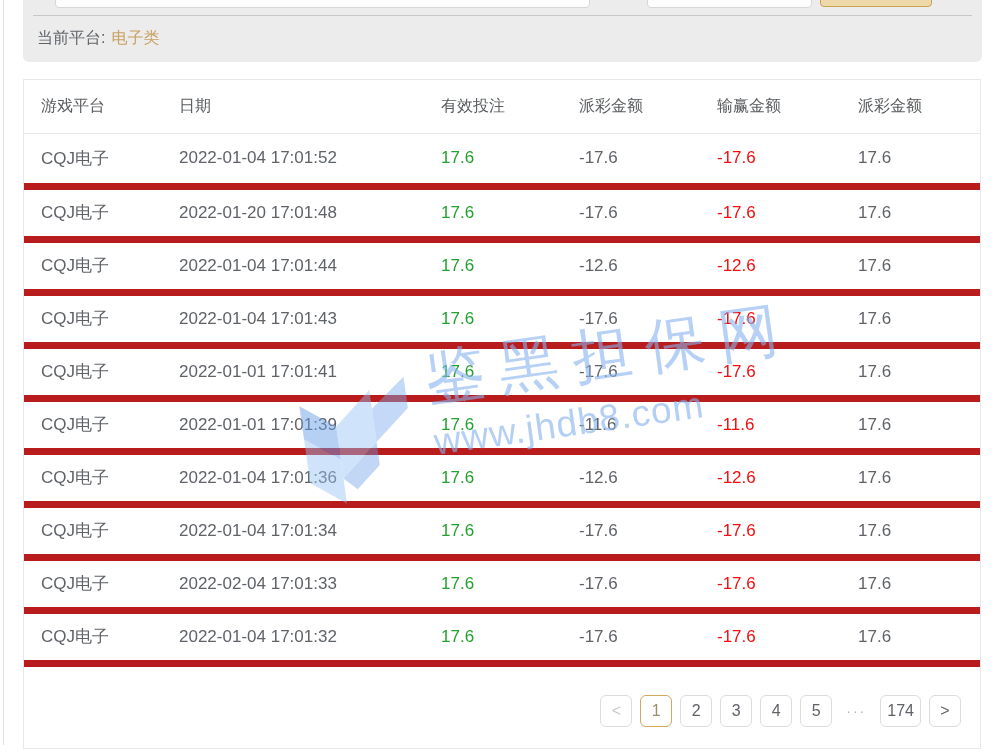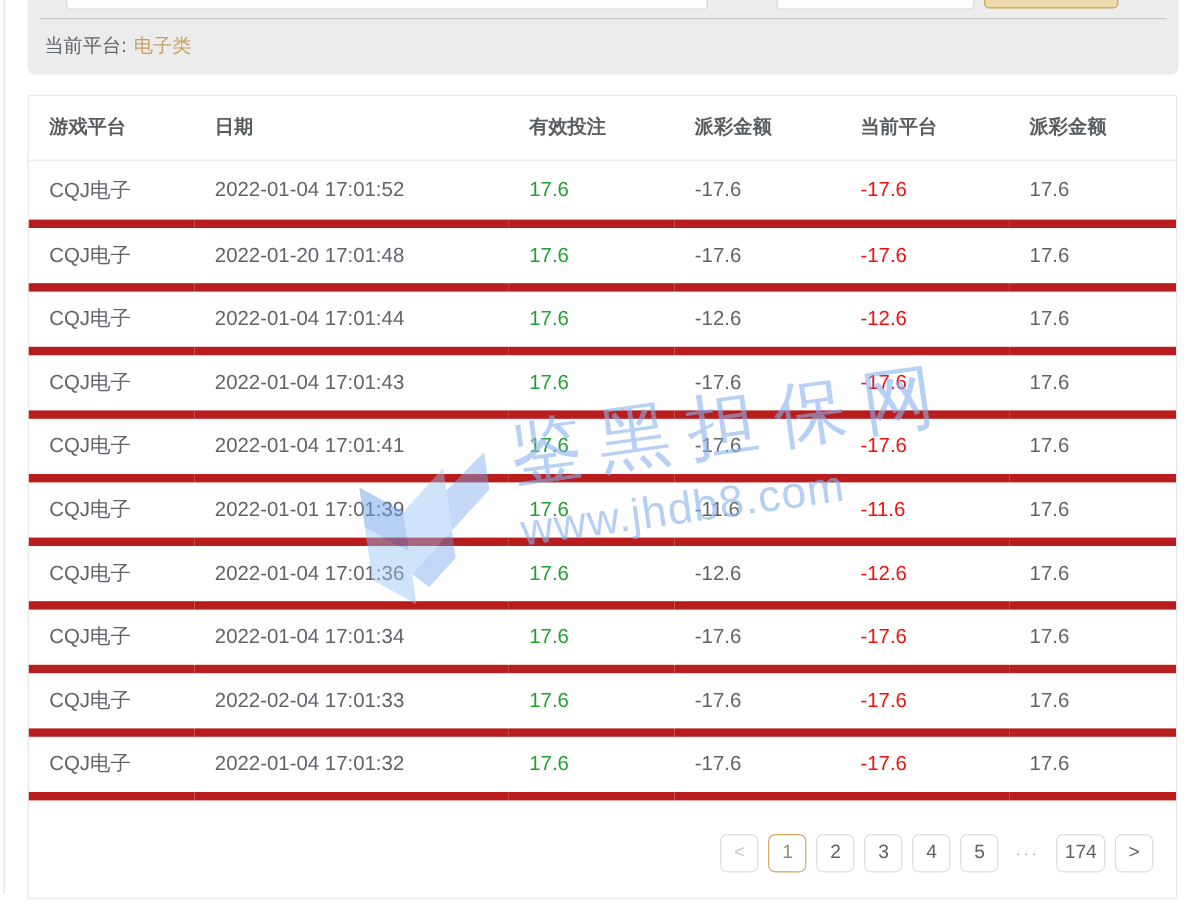--- a/index.html
+++ b/index.html
@@ -22,21 +22,21 @@
   .panel-divider { position:absolute; left:10px; top:15px; width:939px; height:1px; background:#c7c7c7; }
   .platform-row { position:absolute; left:14px; top:28px; font-size:16px; color:#5f6368; }
   .platform-link { color:#c8a062; text-decoration:none; margin-left:6px; cursor:pointer; }
 
   
   .card { position:absolute; left:23px; top:79px; width:958px; height:670px;
           background:#ffffff; border:1px solid #e8e8e8; }
   table { width:100%; border-collapse:collapse; table-layout:fixed; }
   col.c1{width:138px} col.c2{width:262px} col.c3{width:138px}
   col.c4{width:138px} col.c5{width:141px} col.c6{width:auto}
-  th { height:53px; text-align:left; padding-left:17px; font-size:16px; font-weight:bold;
+  th { height:53px; text-align:left; padding-left:17px; font-size:16px; font-weight:normal;
        color:#595c5f; border-bottom:1px solid #e8e8e8; }
   td { height:53px; text-align:left; padding-left:17px; font-size:17px; color:#5f6368;
        border-bottom:7px solid #b91c1c; background:transparent; }
   td.green { color:#23a12f; }
   td.red   { color:#f50d0d; }
 
   
   .footer { position:absolute; left:0; bottom:0; width:100%; height:74px;
             display:flex; align-items:center; justify-content:flex-end;
             padding-right:19px; gap:8px; background:#fff; }
@@ -80,21 +80,21 @@
           <col class="c4">
           <col class="c5">
           <col class="c6">
         </colgroup>
       <thead>
         <tr>
           <th>游戏平台</th>
           <th>日期</th>
           <th>有效投注</th>
           <th>派彩金额</th>
-          <th>当前平台</th>
+          <th>输赢金额</th>
           <th>派彩金额</th>
         </tr>
       </thead>
       <tbody>
         <tr>
           <td>CQJ电子</td>
           <td>2022-01-04 17:01:52</td>
           <td class="green">17.6</td>
           <td>-17.6</td>
           <td class="red">-17.6</td>
@@ -119,21 +119,21 @@
         <tr>
           <td>CQJ电子</td>
           <td>2022-01-04 17:01:43</td>
           <td class="green">17.6</td>
           <td>-17.6</td>
           <td class="red">-17.6</td>
           <td>17.6</td>
         </tr>
         <tr>
           <td>CQJ电子</td>
-          <td>2022-01-04 17:01:41</td>
+          <td>2022-01-01 17:01:41</td>
           <td class="green">17.6</td>
           <td>-17.6</td>
           <td class="red">-17.6</td>
           <td>17.6</td>
         </tr>
         <tr>
           <td>CQJ电子</td>
           <td>2022-01-01 17:01:39</td>
           <td class="green">17.6</td>
           <td>-11.6</td>

